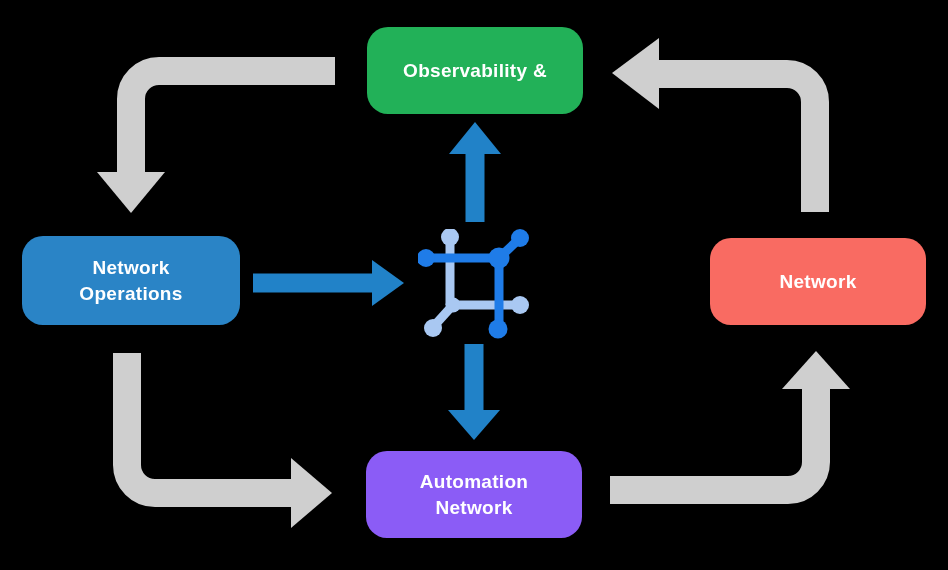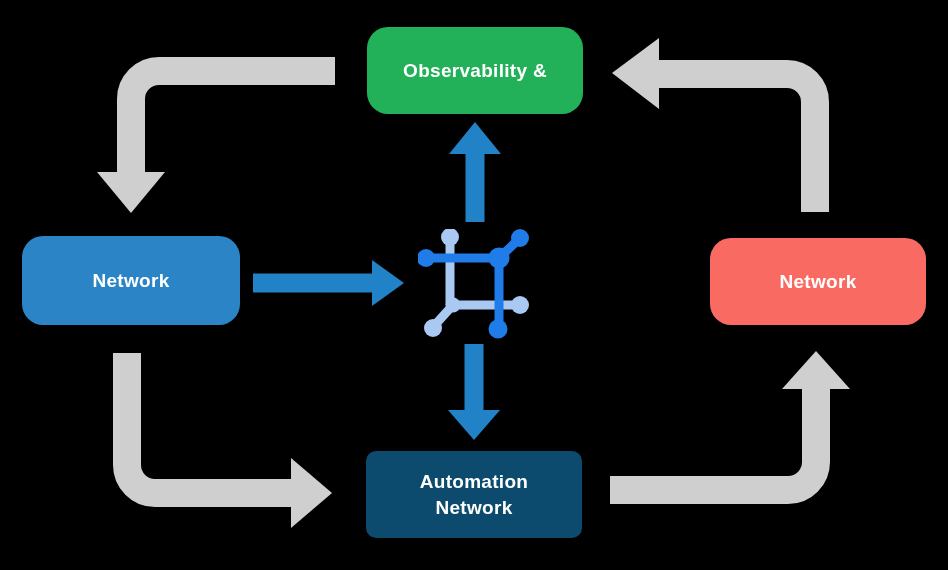--- a/index.html
+++ b/index.html
@@ -61,27 +61,28 @@
       <polygon points="448,410 500,410 474,440"></polygon>
     </g>
   </svg>
 
   <div class="node node-observability" style="background-color: rgb(34, 177, 88);">
     <span>Observability &amp;</span>
   </div>
 
   <div class="node node-operations" style="background-color: rgb(42, 132, 198);">
     <span>Network</span>
+    <span>Operations</span>
   </div>
 
   <div class="node node-infrastructure" style="background-color: rgb(249, 107, 98);">
     <span>Network</span>
   </div>
 
-  <div class="node node-automation" style="background-color: #0c4a6e; border-radius: 10px;">
+  <div class="node node-automation" style="background-color: #8b5cf6;">
     <span>Automation</span>
     <span>Network</span>
   </div>
 
   <svg class="hub" viewBox="0 0 112 112">
 
     <g stroke-width="9" stroke="#a9c8f2">
       <line x1="32" y1="8" x2="32" y2="76"></line>
       <line x1="32" y1="76" x2="81" y2="76"></line>
       <line x1="81" y1="76" x2="100" y2="76"></line>

